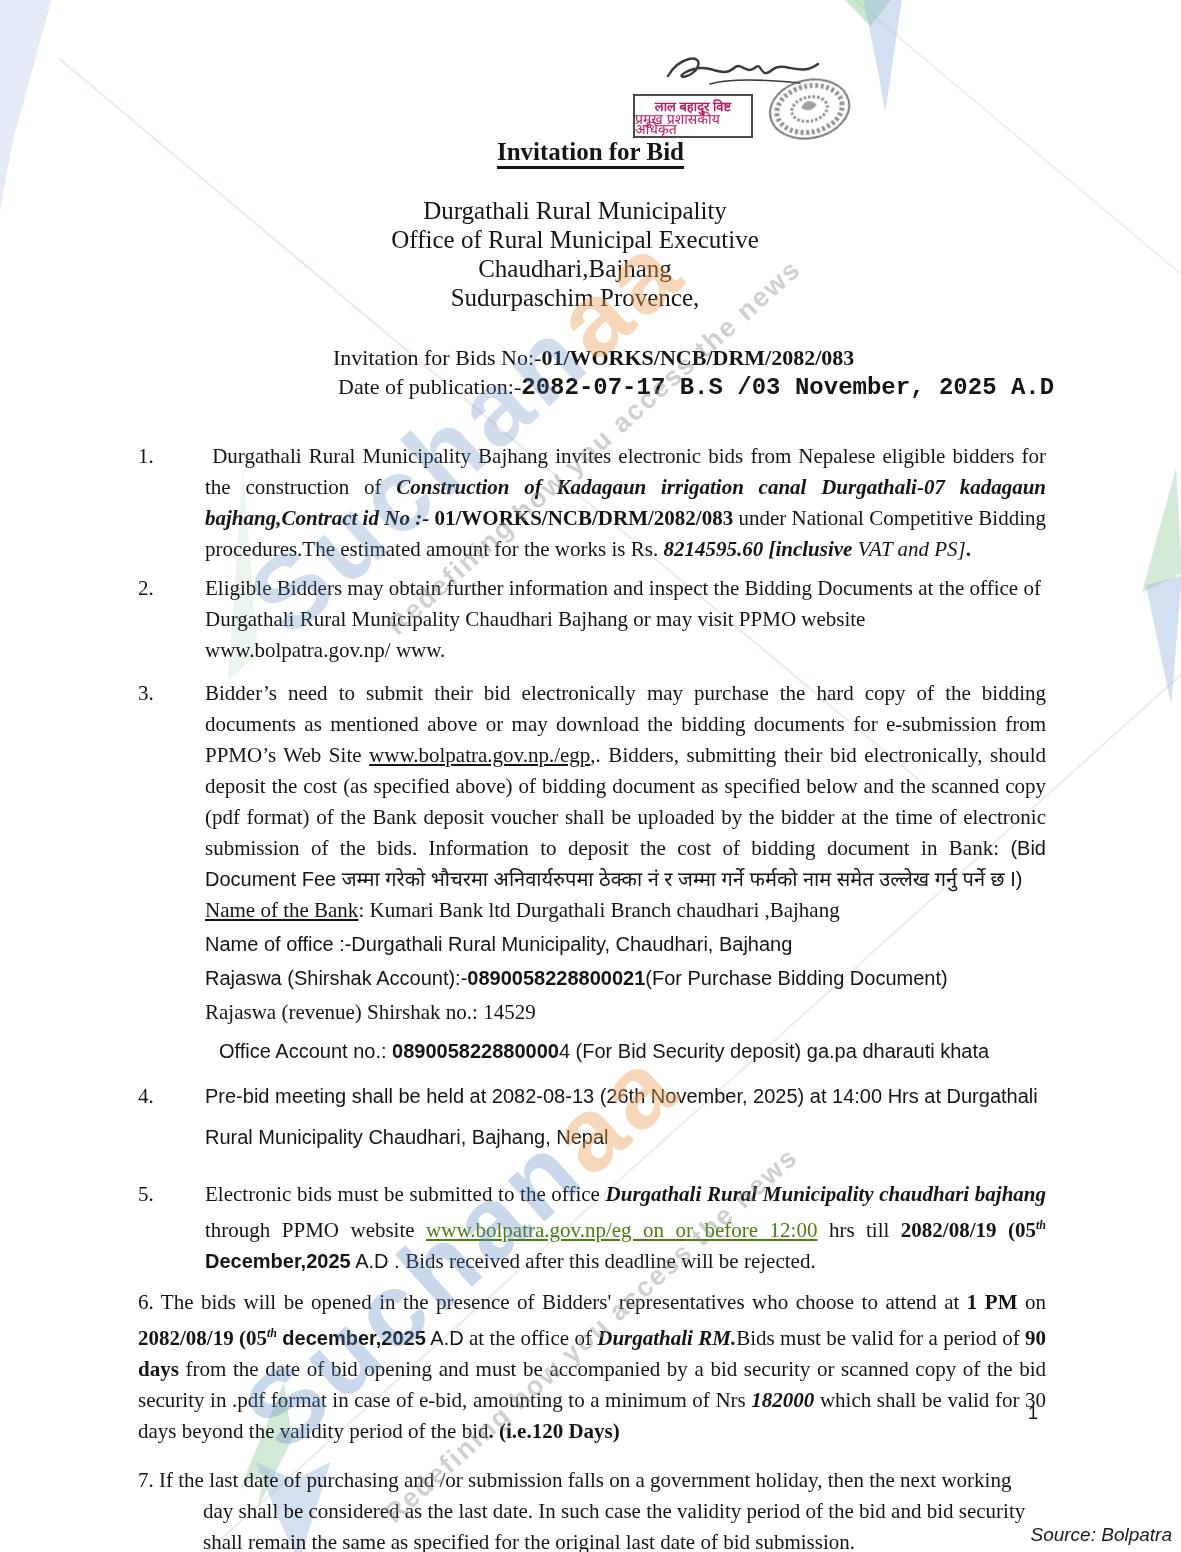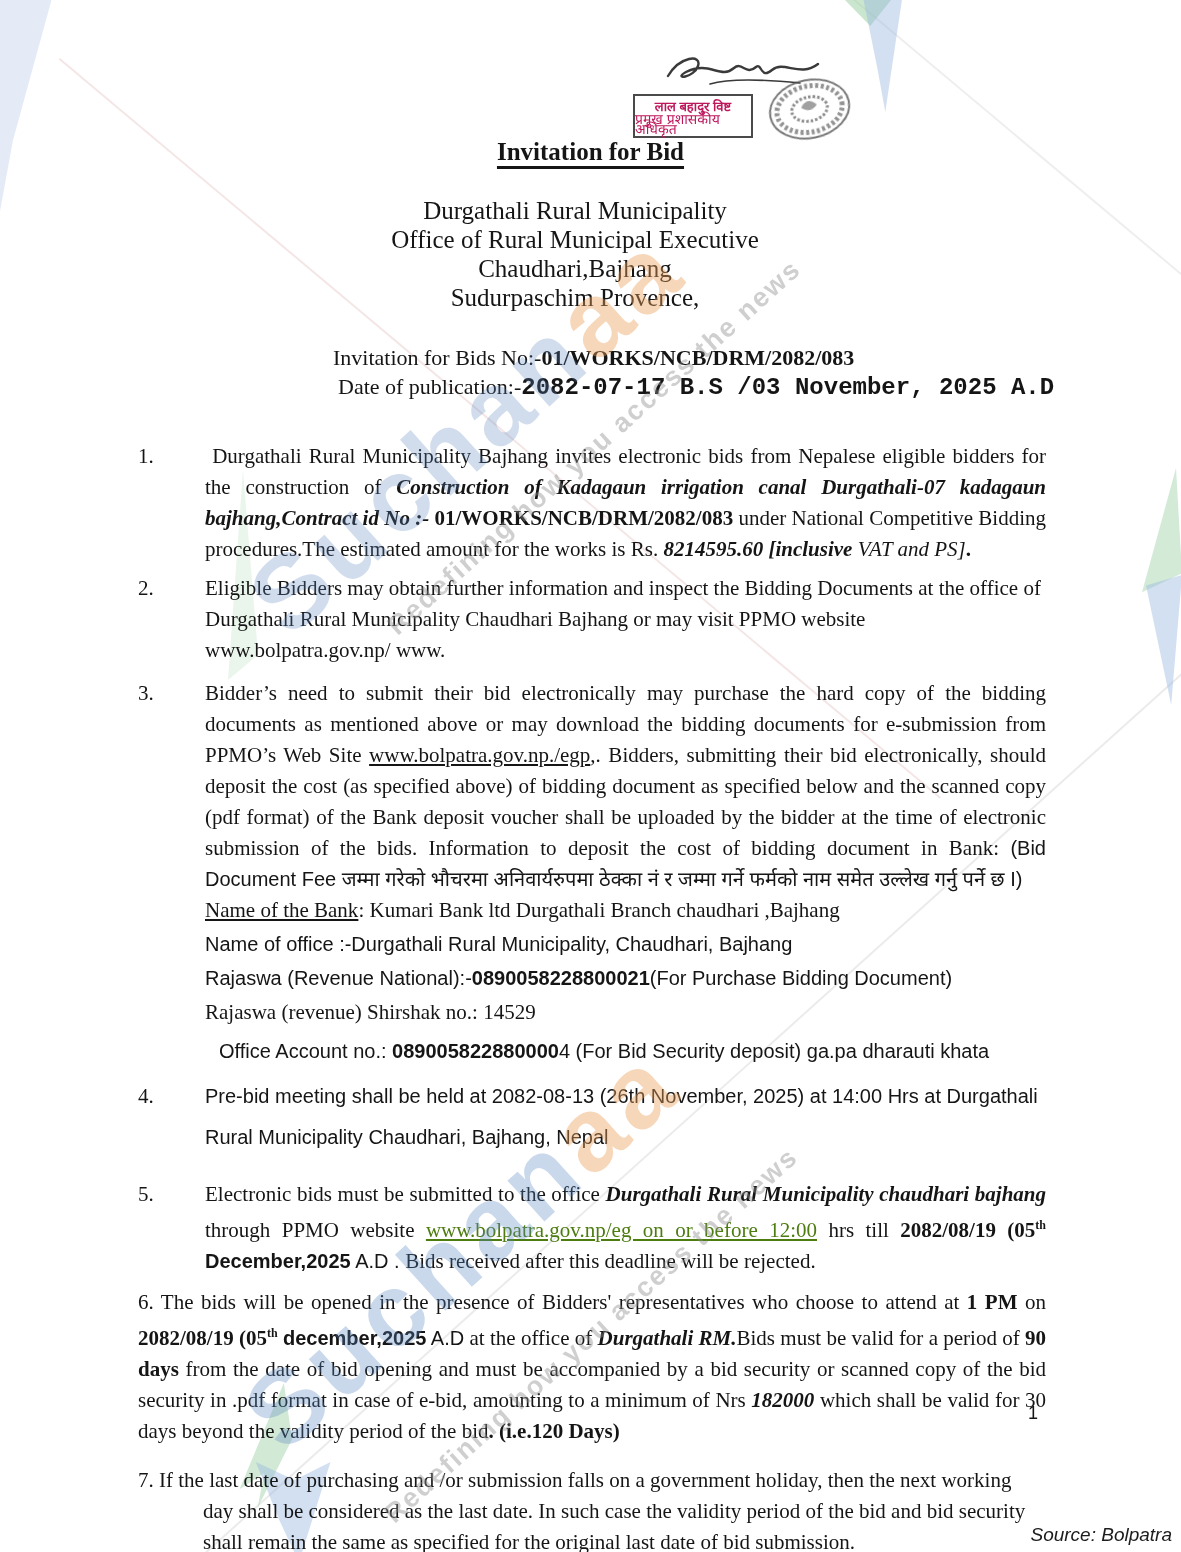--- a/index.html
+++ b/index.html
@@ -40,21 +40,21 @@
   .hang7{padding-left:65px; text-indent:-65px;}
   .num{display:inline-block; width:67px; text-indent:0;}
   .just{text-align:justify;}
   .b{font-weight:bold;}
   .i{font-style:italic;}
   .bi{font-weight:bold; font-style:italic;}
   .u{text-decoration:underline;}
   .link{color:#4d7c0f; text-decoration:underline;}
   .sans{font-family:"Liberation Sans",sans-serif; font-size:20px;}
   .dev{font-family:"Liberation Sans","DejaVu Sans",sans-serif;}
-  .sup{vertical-align:super; font-size:12px;}
+  .sup{vertical-align:super; font-size:12px;font-style:italic;}
   .bank{margin-left:67px;}
   .bank div{margin-bottom:3px;}
   .mb8{margin-bottom:8px;}  .mb12{margin-bottom:12px;} .mb14{margin-bottom:14px;}
   .mb18{margin-bottom:18px;} .mb26{margin-bottom:26px;} .mb10{margin-bottom:10px;}
   .mt8{margin-top:8px;margin-left:14px;}
   .cont{padding-left:67px;}
   
   .pagenum{position:absolute; left:1028px; top:1403px; z-index:2;
     font-family:"Liberation Sans",sans-serif; font-size:18px;}
   .source{position:absolute; right:9px; bottom:6px; z-index:2;
@@ -130,21 +130,21 @@
       <span class="num">2.</span><span><span>Eligible Bidders may obtain further information and inspect the Bidding Documents at the office of Durgathali Rural Municipality Chaudhari Bajhang or may visit PPMO website www.bolpatra.gov.np/ www.</span></span>
     </div>
 
     <div class="hang just">
       <span class="num">3.</span><span><span>Bidder’s need to submit their bid electronically may purchase the hard copy of the bidding documents as mentioned above or may download the bidding documents for e-submission from PPMO’s Web Site </span><span class="u">www.bolpatra.gov.np./egp</span><span>,. Bidders, submitting their bid electronically, should deposit the cost (as specified above) of bidding document as specified below and the scanned copy (pdf format) of the Bank deposit voucher shall be uploaded by the bidder at the time of electronic submission of the bids. Information to deposit the cost of bidding document in Bank: </span><span class="sans">(Bid Document Fee </span><span class="sans dev">जम्मा गरेको भौचरमा अनिवार्यरुपमा ठेक्का नं र जम्मा गर्ने फर्मको नाम समेत उल्लेख गर्नु पर्ने छ I)</span></span>
     </div>
 
     <div class="bank mb14">
       <div><span class="u">Name of the Bank</span><span>: Kumari Bank ltd Durgathali Branch chaudhari ,Bajhang</span></div>
       <div><span class="sans">Name of office :-Durgathali Rural Municipality, Chaudhari, Bajhang</span></div>
-      <div><span class="sans">Rajaswa (Revenue National):-</span><span class="sans b">0890058228800021</span><span class="sans">(For Purchase Bidding Document)</span></div>
+      <div><span class="sans">Rajaswa (Shirshak Account):-</span><span class="sans b">0890058228800021</span><span class="sans">(For Purchase Bidding Document)</span></div>
       <div><span>Rajaswa (revenue) Shirshak no.: 14529</span></div>
       <div class="mt8"><span class="sans">Office Account no.: </span><span class="sans b">089005822880000</span><span class="sans">4 (For Bid Security deposit) ga.pa dharauti khata</span></div>
     </div>
 
     <div class="mb26">
       <div class="hang mb10">
         <span class="num">4.</span><span><span class="sans">Pre-bid meeting shall be held at 2082-08-13 (26th November, 2025) at 14:00 Hrs at Durgathali</span></span>
       </div>
       <div class="cont"><span class="sans">Rural Municipality Chaudhari, Bajhang, Nepal</span></div>
     </div>

